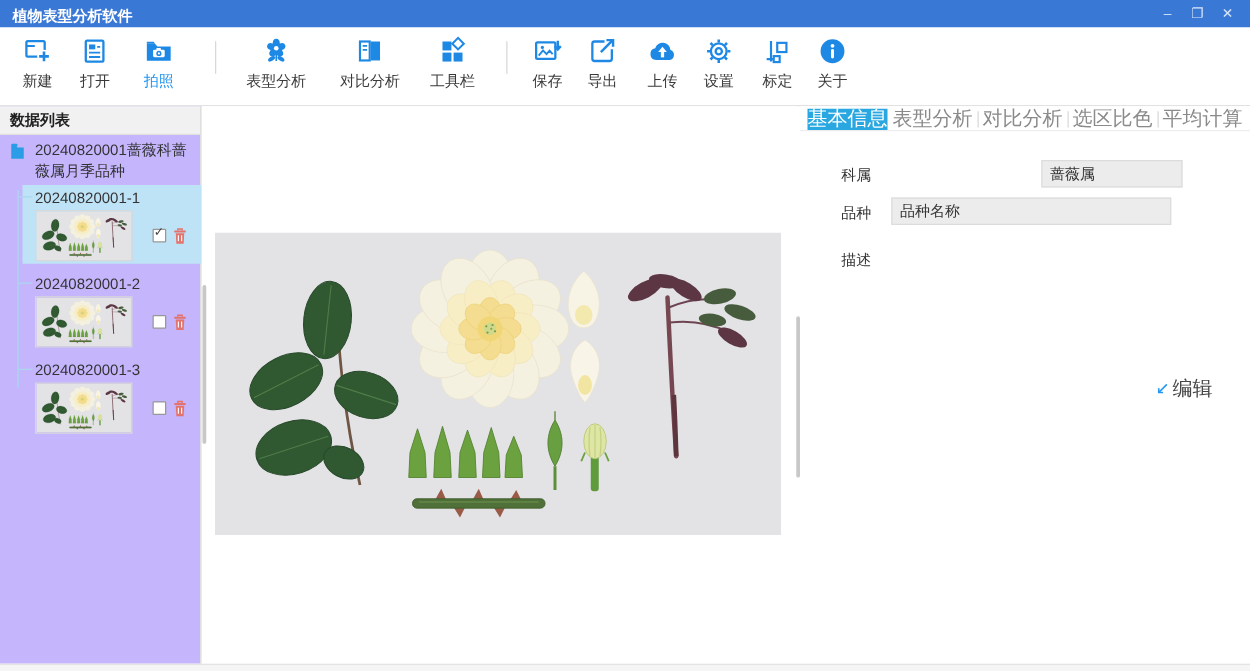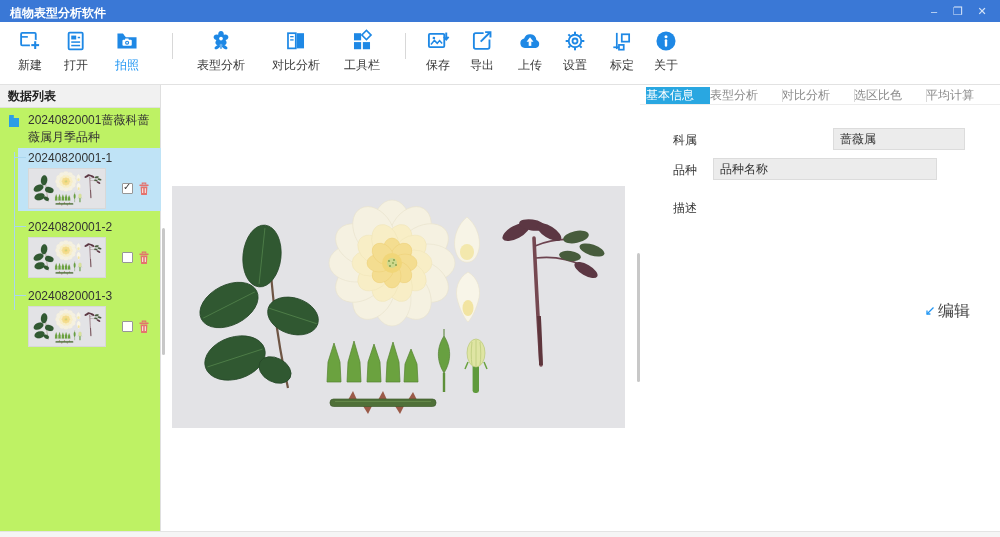--- a/index.html
+++ b/index.html
@@ -21,21 +21,21 @@
              display:flex; align-items:flex-start; padding:6px 0 0 7px; }
   .titem { display:flex; flex-direction:column; align-items:center; }
   .ticon { width:26px; height:26px; margin-bottom:3px; }
   .tlabel { font-size:12px; color:#3a3a3a; white-space:nowrap; }
   .titem.active .tlabel { color:#2196f3; }
   .tsep { width:1px; height:26px; background:#d8d8d8; margin-top:5px; }
   .w46 { width:46px;text-align:center; } .w64 { width:64px; } .w42 { width:42px; }
 
   
   .sidebar { position:absolute; left:0; top:85px; width:161px; height:446px;
-             background:#bef264; border-right:1px solid #dfdfdf; }
+             background:#c4b5fd; border-right:1px solid #dfdfdf; }
   .sidebar-header { height:23px; line-height:23px; background:#f1f1f1;
                     border-bottom:1px solid #e0e0e0; font-size:12px;
                     font-weight:bold; color:#222; padding-left:8px; }
   .tree { position:relative; padding-top:0; }
   .tree-vline { position:absolute; left:14px; top:44px; width:1px; height:158px;
                 background:#aad7ef; }
   .tree-root { position:relative; padding:4px 4px 2px 28px; }
   .root-icon { position:absolute; left:8px; top:6px; }
   .root-label { font-size:12px; color:#333; line-height:17px; display:block;
                 width:126px; word-break:break-all; }
@@ -63,21 +63,21 @@
           background:#fff; }
   .photo { position:absolute; left:172px; top:186px; width:453px; height:242px;
            display:block; }
 
   
   .rpanel { position:absolute; left:640px; top:85px; width:360px; height:446px;
             background:#fff; }
   .tabs { position:absolute; left:0; top:2px; width:360px; height:18px;
           display:flex; border-bottom:1px solid #ededed; }
   .tab { position:relative; width:72px; height:17px; line-height:17px;
-         font-size:12px; color:#8a8a8a; cursor:default; }
+         text-align:center; font-size:16px; color:#8a8a8a; cursor:default; }
   .tab.active { width:64px; margin-left:6px; background:#29a7e1; color:#fff; }
   .tab:not(.active) + .tab:not(.active)::before { content:""; position:absolute;
          left:0; top:2px; width:1px; height:13px; background:#d9d9d9; }
   .frm-label { position:absolute; font-size:12px; color:#333; }
   .frm-input { position:absolute; height:22px; background:#ececec;
                border:1px solid #dcdcdc; font-size:12px; color:#333;
                padding:0 6px; font-family:inherit; }
   .desc-area { position:absolute; left:73px; top:112px; width:252px; height:100px; }
   .edit-link { position:absolute; left:283px; top:216px; display:flex;
                align-items:center; gap:3px; font-size:16px; color:#444;
@@ -445,21 +445,21 @@
   <div class="rpanel">
     <div class="tabs">
       <div class="tab active"><span>基本信息</span></div>
       <div class="tab"><span>表型分析</span></div>
       <div class="tab"><span>对比分析</span></div>
       <div class="tab"><span>选区比色</span></div>
       <div class="tab"><span>平均计算</span></div>
     </div>
 
     <span class="frm-label" style="left:33px; top:47px">科属</span>
-    <input class="frm-input" style="left: 193px; top: 43px; width: 132px;" readonly="" value="蔷薇属">
+    <input class="frm-input" style="left: 193px; top: 43px; width: 113px;" readonly="" value="蔷薇属">
 
     <span class="frm-label" style="left:33px; top:77px">品种</span>
     <input class="frm-input" style="left: 73px; top: 73px; width: 224px;" readonly="" value="品种名称">
 
     <span class="frm-label" style="left:33px; top:115px">描述</span>
     <div class="desc-area"></div>
 
     <div class="edit-link">
       <svg class="icon-svg" width="12" height="12" viewBox="0 0 12 12">
         <g stroke="#2196f3" stroke-width="1.3" fill="none">

